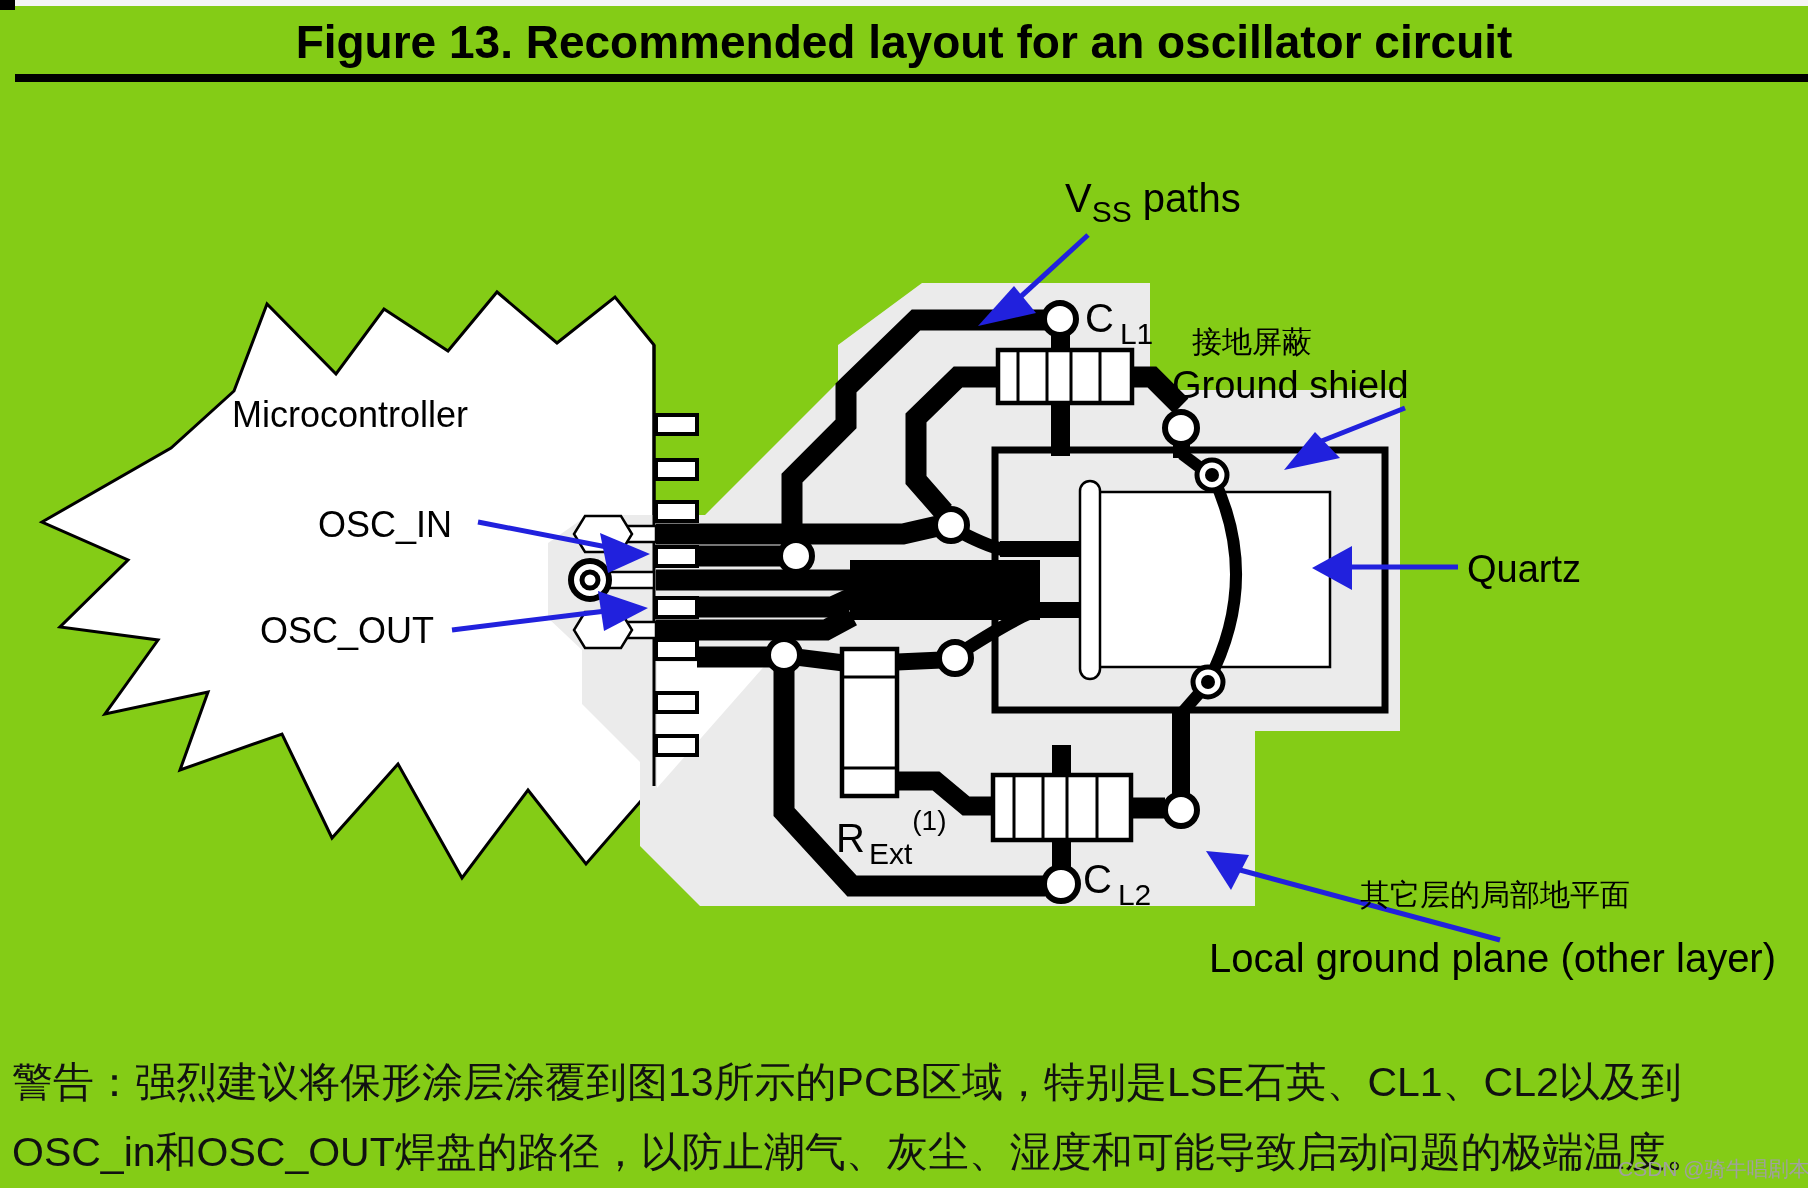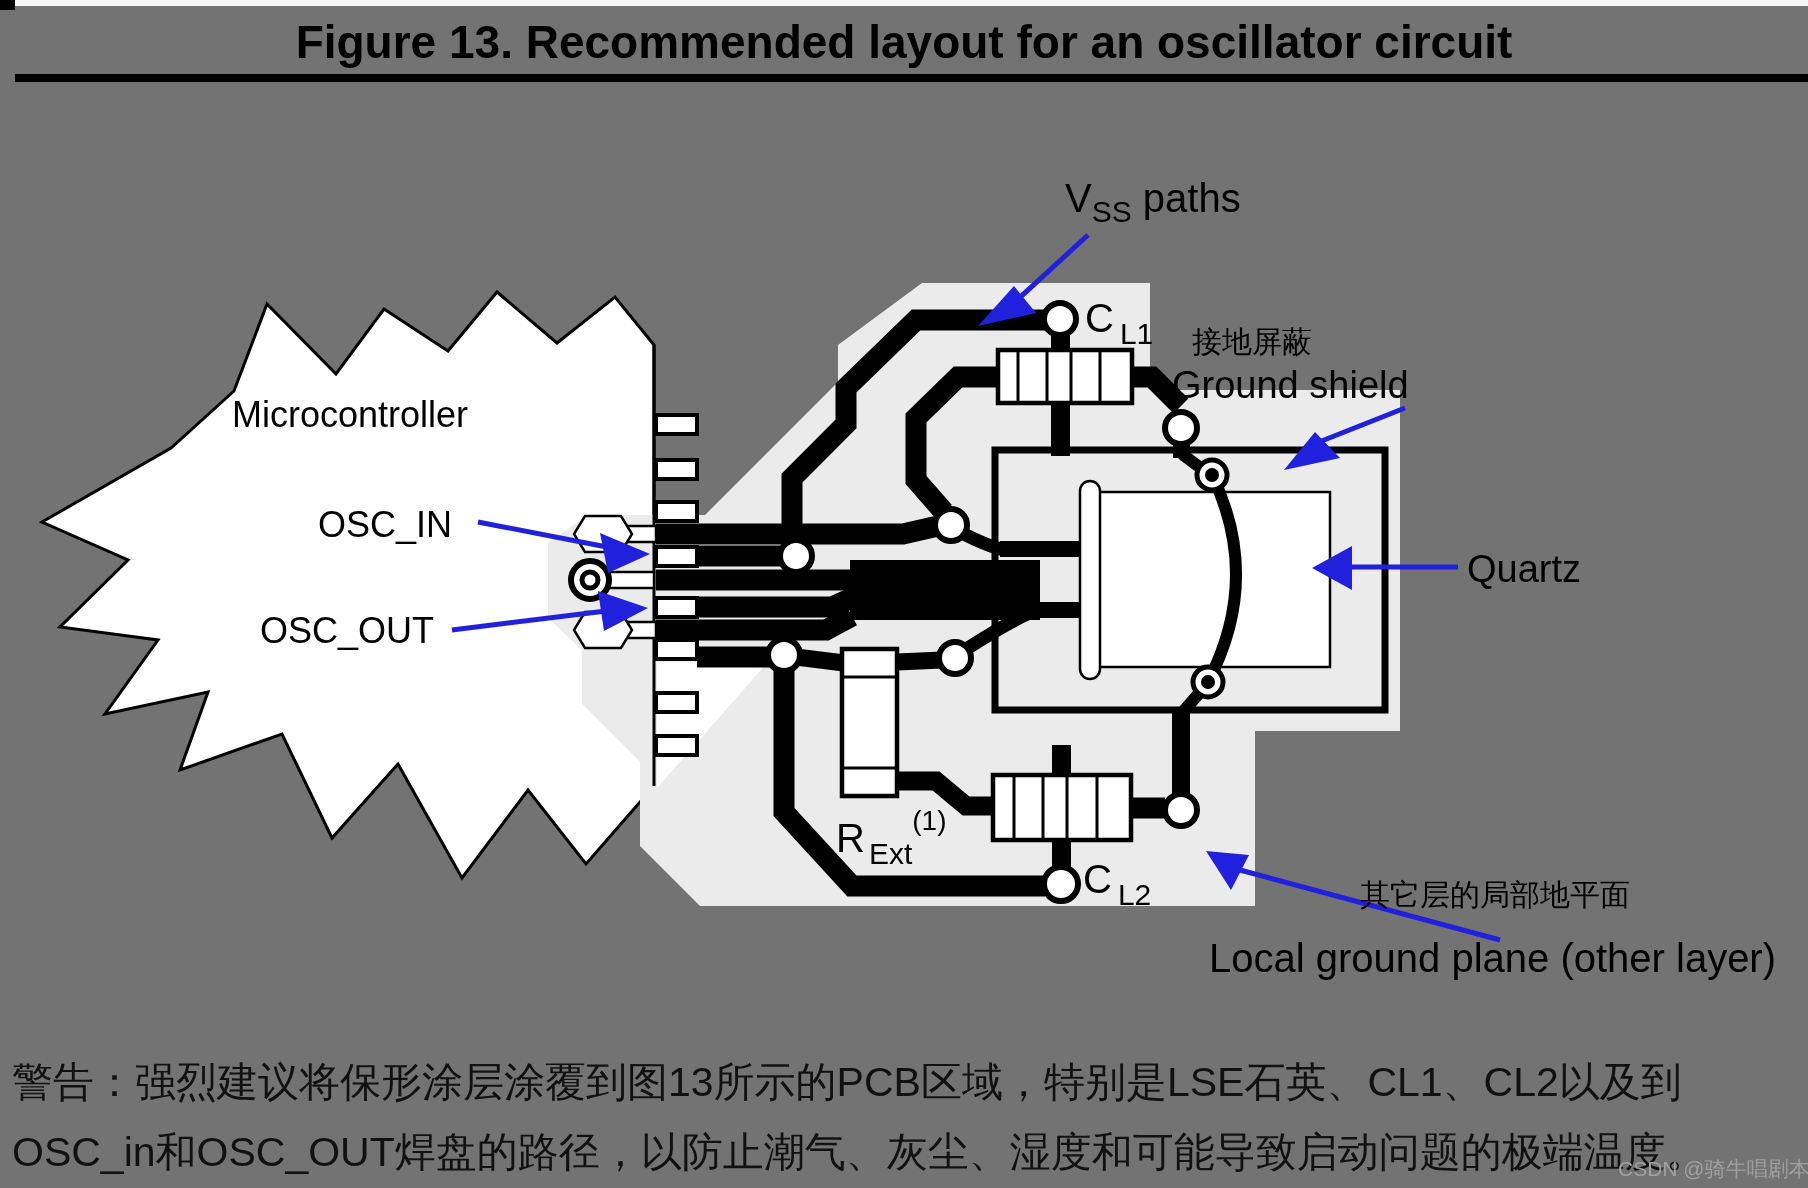--- a/index.html
+++ b/index.html
@@ -1,16 +1,16 @@
 <!DOCTYPE html>
 <html><head>
 <meta charset="utf-8">
 <style>
   html,body{margin:0;padding:0;background:#ffffff;}
-  .stage{position:relative;width:1808px;height:1188px;background:#737373;overflow:hidden;
+  .stage{position:relative;width:1808px;height:1188px;background:#84cc16;overflow:hidden;
          font-family:"Liberation Sans","DejaVu Sans",sans-serif;}
   svg{position:absolute;left:0;top:0;}
   svg text{font-family:"Liberation Sans","DejaVu Sans",sans-serif;fill:#000;}
   .ttl{font-weight:bold;font-size:46px;}
   .lbl36{font-size:36px;}
   .lbl38{font-size:38px;}
   .lbl40{font-size:40px;}
   .sub30{font-size:30px;}
   .sup28{font-size:28px;}
   .red{font-size:30px;}

